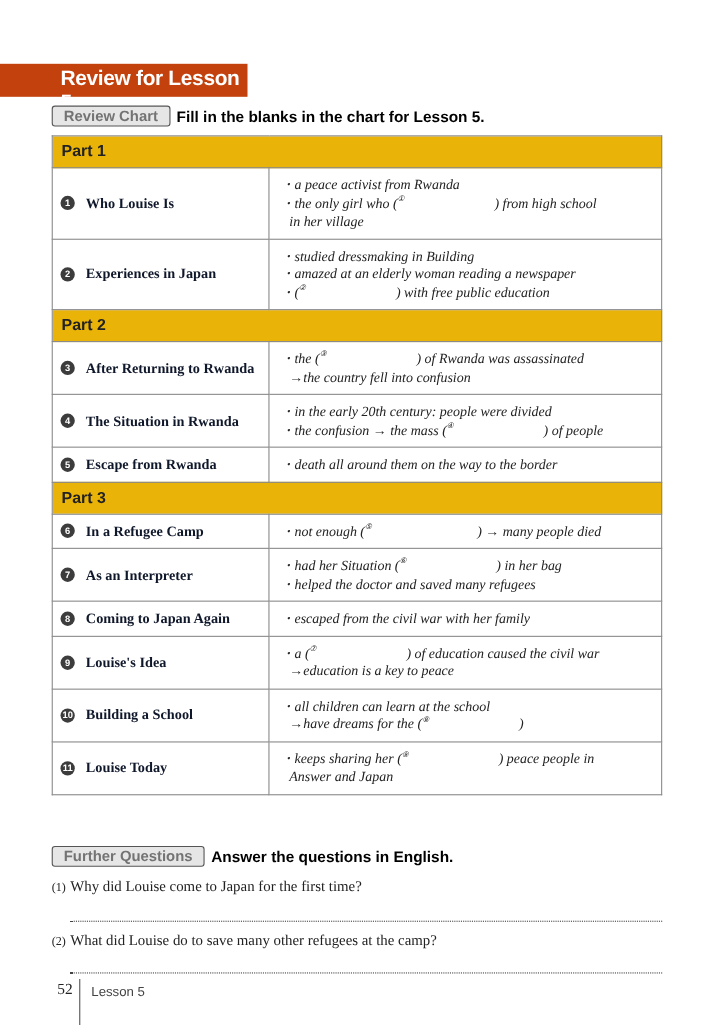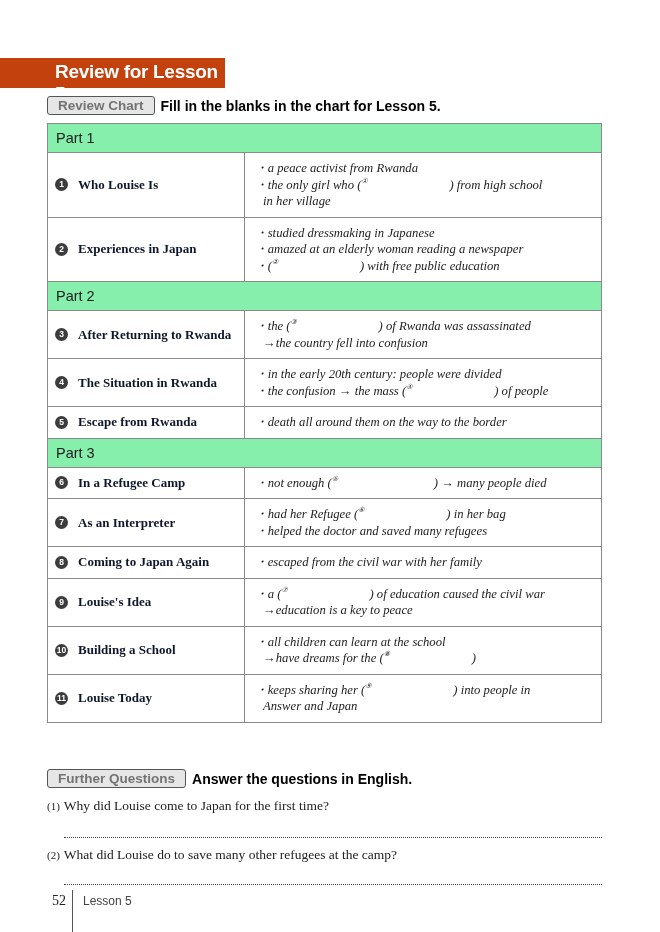--- a/index.html
+++ b/index.html
@@ -6,21 +6,21 @@
   body{width:660px;height:932px;position:relative;overflow:hidden;color:#222;}
   .serif{font-family:"Liberation Serif","DejaVu Serif",serif;}
   .sans{font-family:"Liberation Sans","DejaVu Sans",sans-serif;}
   #title-bar{position:absolute;left:0;top:58px;width:225px;height:30px;background:#c2410c;}
   #title-bar span{position:absolute;left:55px;top:3px;color:#fff;font-weight:bold;font-size:19px;letter-spacing:-0.3px;}
   .tagrow{position:absolute;left:47px;display:flex;align-items:center;}
   .tag{border:1px solid #555;border-radius:3px;background:#e6e6e6;font-size:13.5px;font-weight:bold;color:#737373;height:17px;line-height:17px;padding:0 10px;margin-right:6px;border-right-width:1.5px;}
   .tag-instr{font-size:14px;font-weight:bold;color:#000000;}
   #chart{position:absolute;left:47px;top:123px;width:555px;border-collapse:collapse;}
   #chart td{border:1.5px solid #8a8a8a;padding:0;}
-  .part td{background:#86efac;height:28px;font-size:14.5px;font-weight:normal;padding-left:8px !important;margin-left:46px;}
+  .part td{background:#eab308;height:28px;font-size:14.5px;font-weight:bold;padding-left:8px !important;margin-left:46px;}
   .lcell{width:196px;font-size:13px;vertical-align:middle;}
   .lcell .inner{display:flex;align-items:center;padding-left:7px;}
   .num{display:inline-block;width:13px;height:13px;border-radius:50%;background:#3c3c3c;color:#fff;font-size:8.5px;font-weight:bold;text-align:center;line-height:13px;margin-right:10px;font-family:"Liberation Sans",sans-serif;}
   .lbl{font-weight:bold;color:#0f172a;}
   .rcell{font-size:12.7px;padding:7px 0 7px 10px !important;line-height:16.5px;vertical-align:middle;}
   .line{white-space:nowrap;font-style:italic;}
   .cont{padding-left:8px;}
   .blank{display:inline-block;}
   .blank sup{font-size:7px;vertical-align:top;line-height:9px;}
   .q{position:absolute;left:47px;font-size:13.5px;}
@@ -61,21 +61,21 @@
         </td>
       </tr>
       <tr>
         <td class="lcell">
           <div class="inner">
             <span class="num">2</span>
             <span class="lbl">Experiences in Japan</span>
           </div>
         </td>
         <td class="rcell">
-          <div class="line"><span>・studied dressmaking in Japanese</span></div>
+          <div class="line"><span>・studied dressmaking in Building</span></div>
           <div class="line"><span>・amazed at an elderly woman reading a newspaper</span></div>
           <div class="line"><span>・(</span><span class="blank" style="width: 88px;"><sup>②</sup></span><span>) with free public education</span></div>
         </td>
       </tr>
       <tr class="part">
         <td colspan="2" class="sans">Part 2</td>
       </tr>
       <tr>
         <td class="lcell">
           <div class="inner">
@@ -126,21 +126,21 @@
         </td>
       </tr>
       <tr>
         <td class="lcell">
           <div class="inner">
             <span class="num">7</span>
             <span class="lbl">As an Interpreter</span>
           </div>
         </td>
         <td class="rcell">
-          <div class="line"><span>・had her Refugee (</span><span class="blank" style="width: 88px;"><sup>⑥</sup></span><span>) in her bag</span></div>
+          <div class="line"><span>・had her Situation (</span><span class="blank" style="width: 88px;"><sup>⑥</sup></span><span>) in her bag</span></div>
           <div class="line"><span>・helped the doctor and saved many refugees</span></div>
         </td>
       </tr>
       <tr>
         <td class="lcell">
           <div class="inner">
             <span class="num">8</span>
             <span class="lbl">Coming to Japan Again</span>
           </div>
         </td>
@@ -173,21 +173,21 @@
         </td>
       </tr>
       <tr>
         <td class="lcell">
           <div class="inner">
             <span class="num">11</span>
             <span class="lbl">Louise Today</span>
           </div>
         </td>
         <td class="rcell">
-          <div class="line"><span>・keeps sharing her (</span><span class="blank" style="width: 88px;"><sup>⑨</sup></span><span>) into people in</span></div>
+          <div class="line"><span>・keeps sharing her (</span><span class="blank" style="width: 88px;"><sup>⑨</sup></span><span>) peace people in</span></div>
           <div class="line cont"><span>Answer and Japan</span></div>
         </td>
       </tr>
     </tbody>
 </table>
 
 <div class="tagrow sans" style="top:769px;align-items:center;">
   <span class="tag">Further Questions</span>
   <span class="tag-instr">Answer the questions in English.</span>
 </div>

